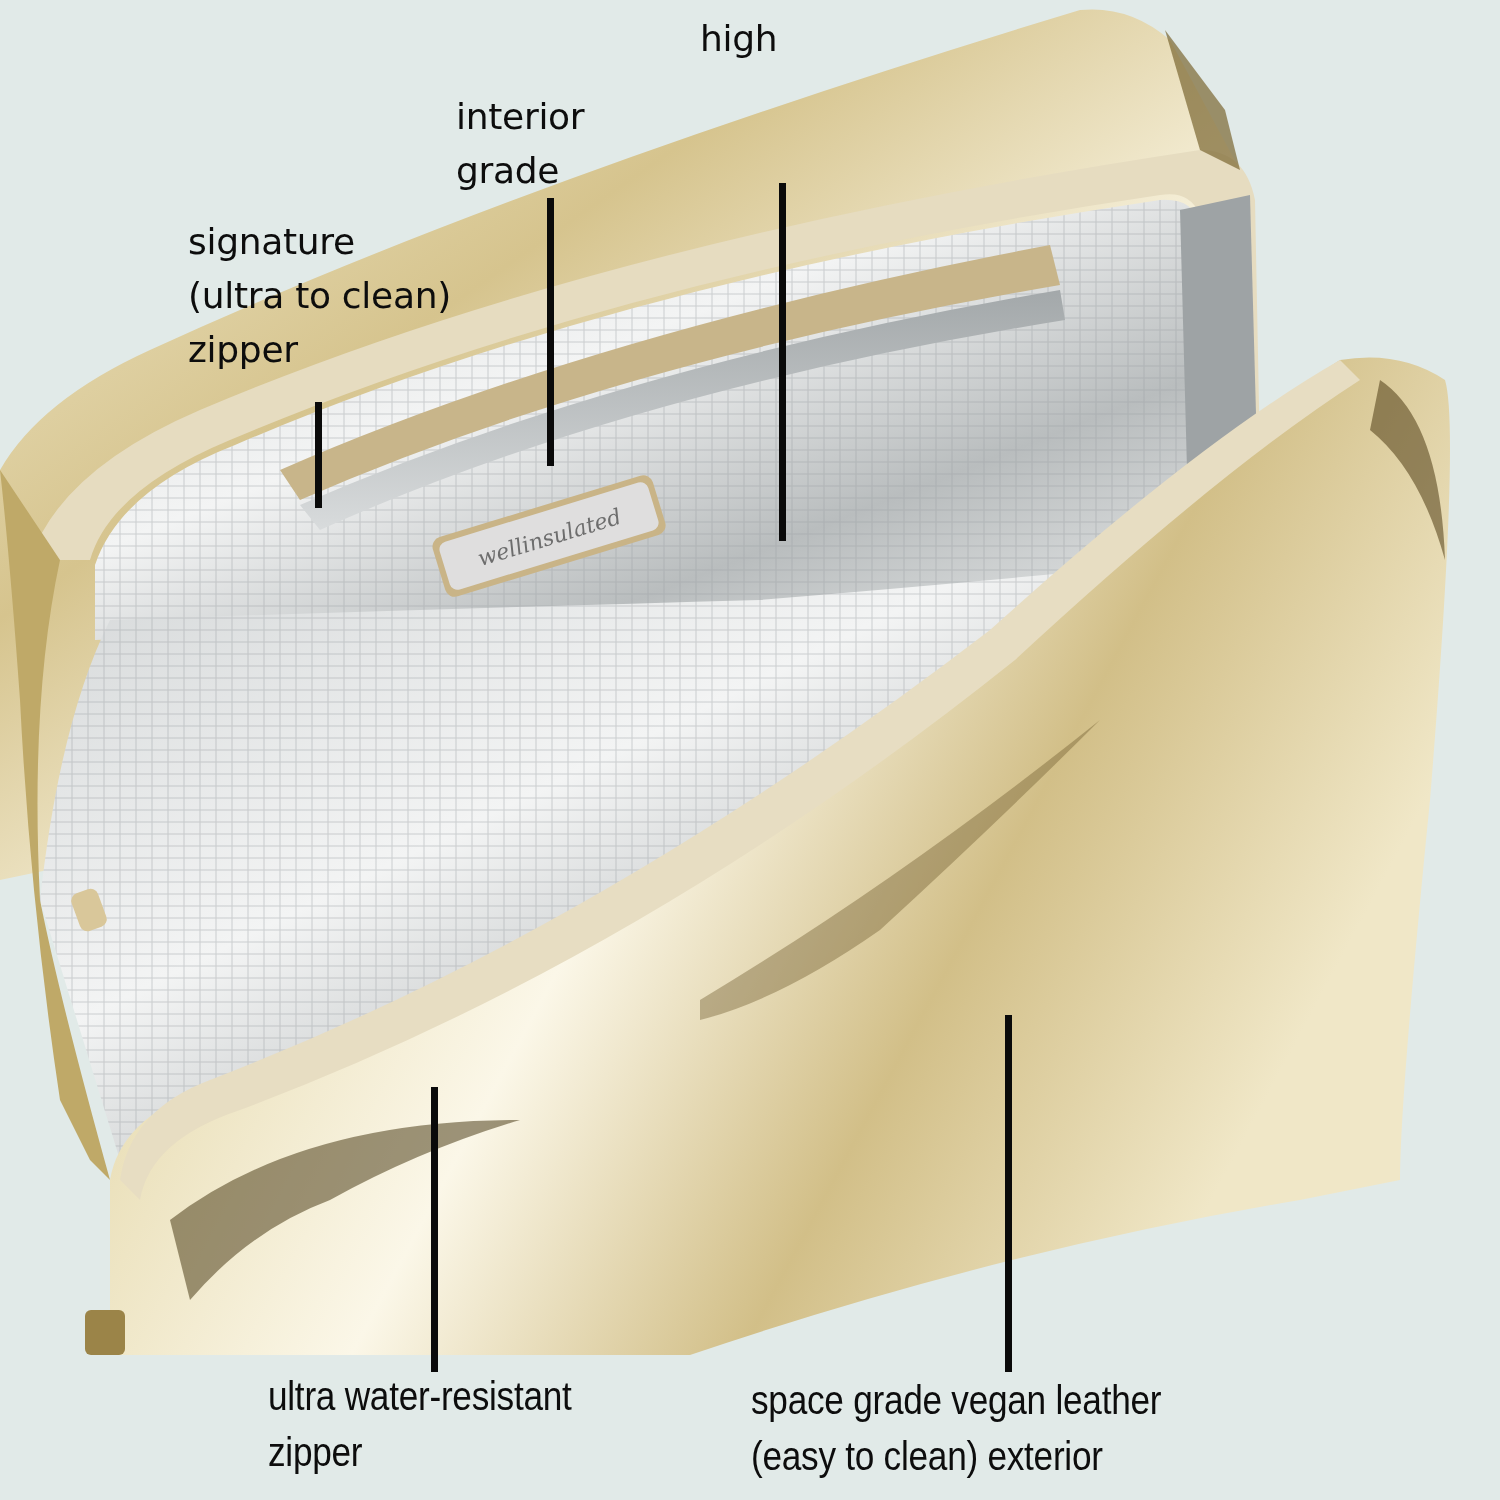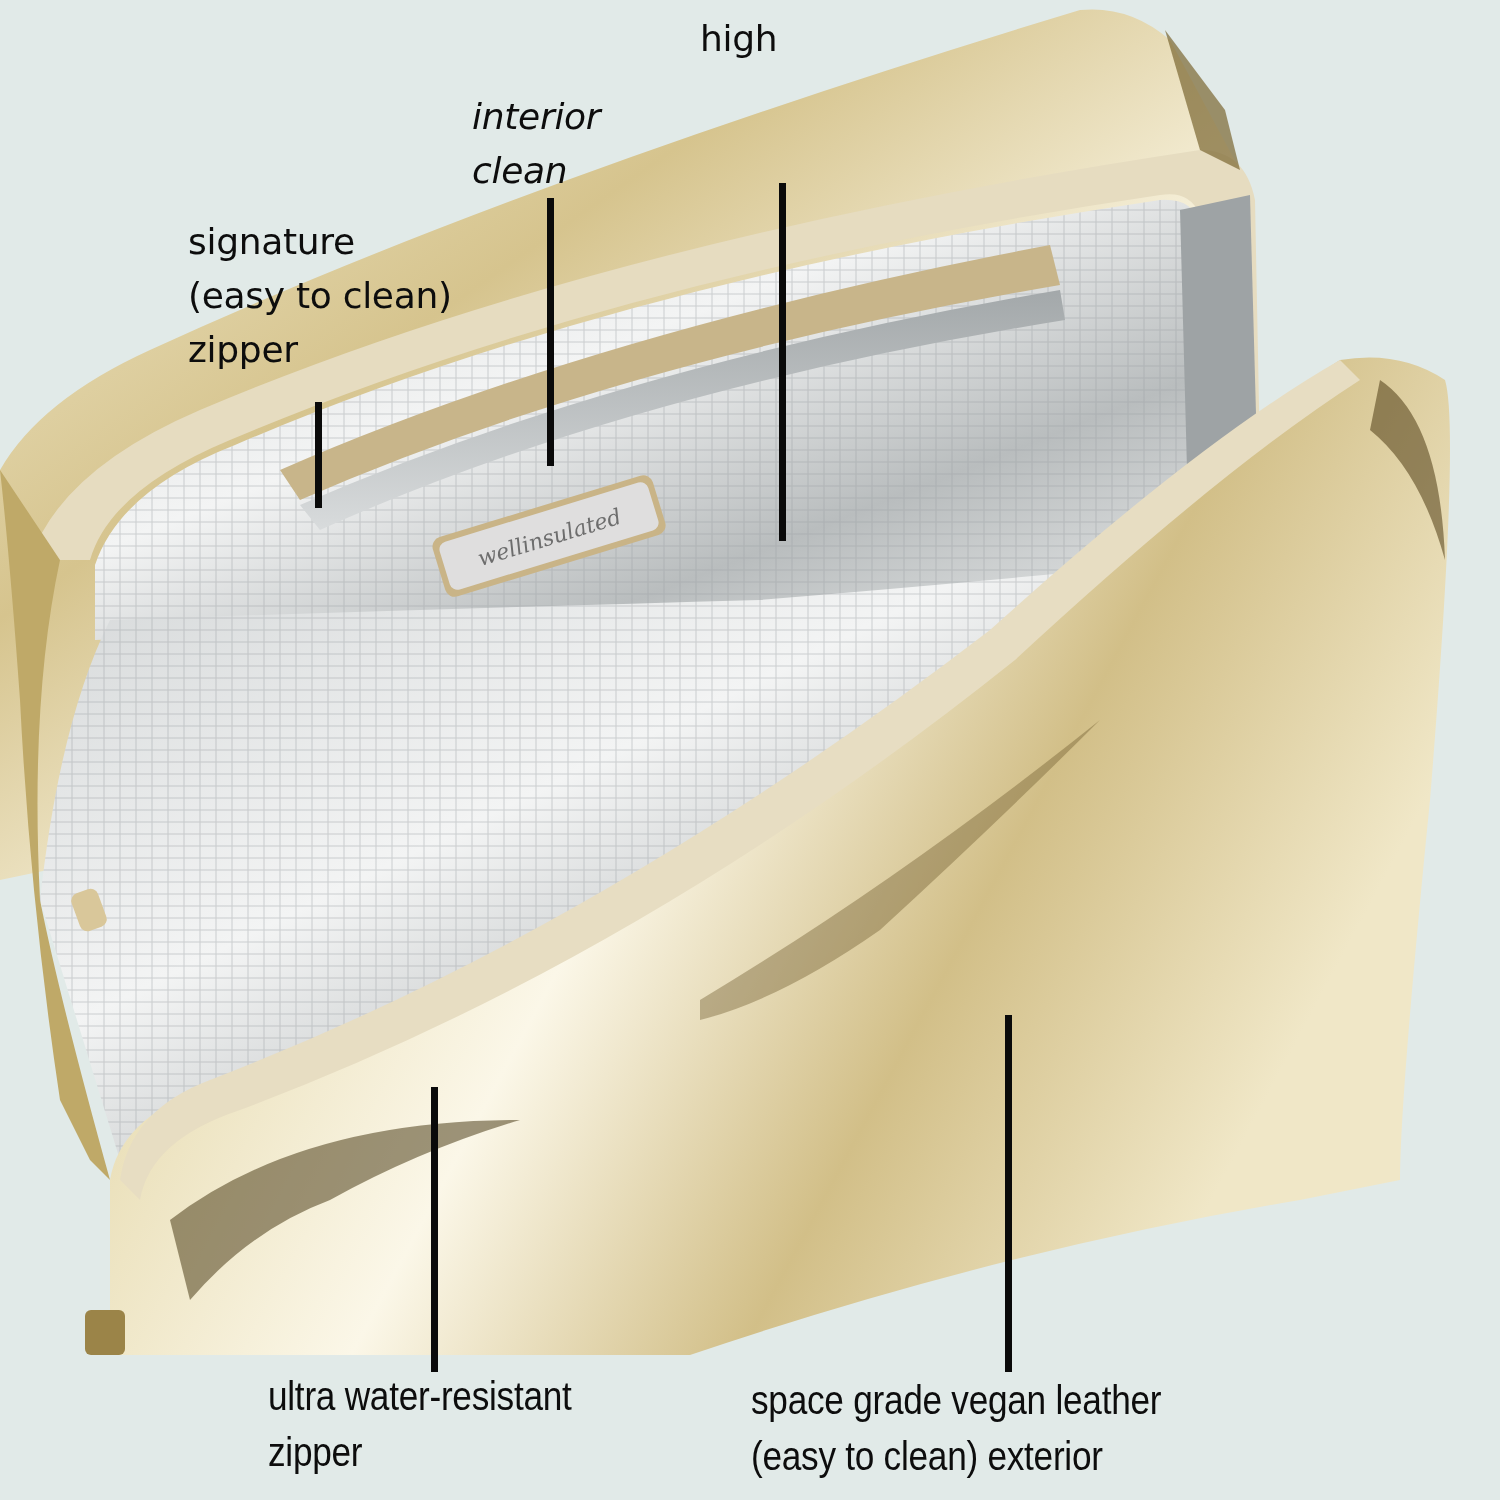--- a/index.html
+++ b/index.html
@@ -79,28 +79,28 @@
     <path d="M1380 380 Q1440 420 1445 560 Q1420 470 1370 430 Z" fill="#5c4a22" opacity="0.6"></path>
 
     <path d="M1165 30 L1225 110 L1240 170 L1200 150 Z" fill="#7b6632" opacity="0.7"></path>
 
     <rect x="75" y="890" width="28" height="40" rx="8" fill="#d9c79a" transform="rotate(-20 89 910)"></rect>
     <rect x="85" y="1310" width="40" height="45" rx="6" fill="#9b8448"></rect>
   </svg>
 
   <div class="label" style="left:188px; top:215px;">
     <span>signature</span>
-    <span>(easy to clean)</span>
+    <span>(ultra to clean)</span>
     <span>zipper</span>
   </div>
   <div class="leader" style="left:315px; top:402px; height:106px;"></div>
 
-  <div class="label" style="left:472px; top:90px;font-style:italic;">
+  <div class="label" style="left:456px; top:90px;">
     <span>interior</span>
-    <span>clean</span>
+    <span>grade</span>
   </div>
   <div class="leader" style="left:547px; top:198px; height:268px;"></div>
 
   <div class="label" style="left:700px; top:12px;text-align:center;">
     <span>high</span>
   </div>
   <div class="leader" style="left:779px; top:183px; height:358px;"></div>
 
   <div class="leader" style="left:431px; top:1087px; height:285px;"></div>
   <div class="label condensed" style="left:268px; top:1368px;">

